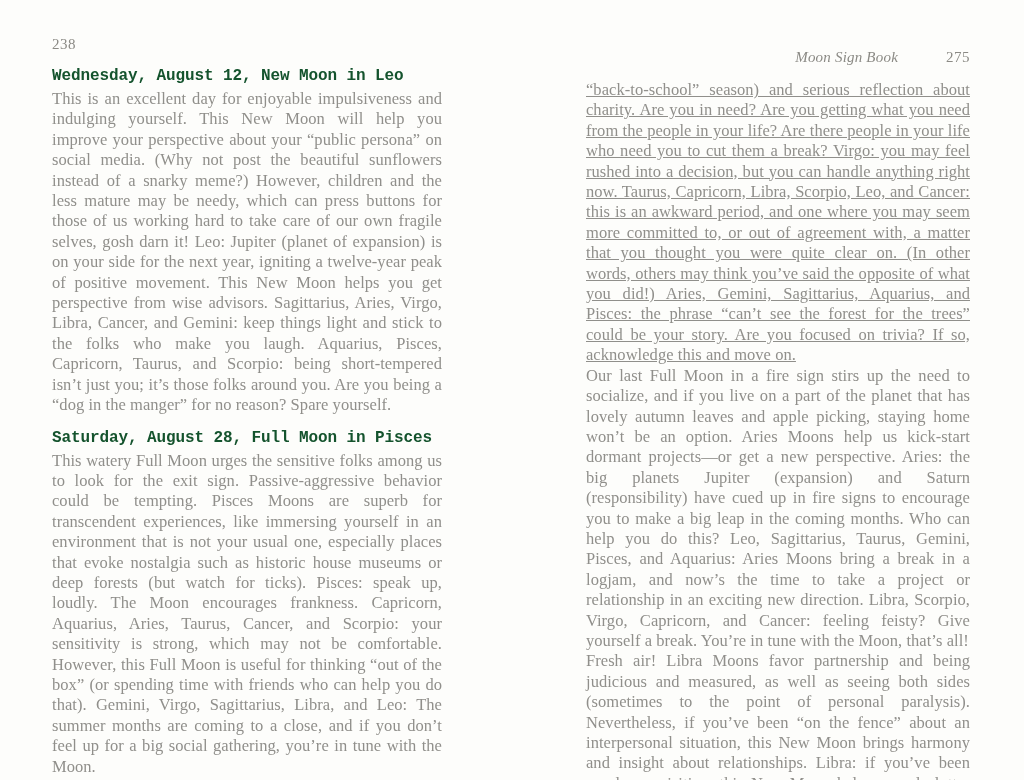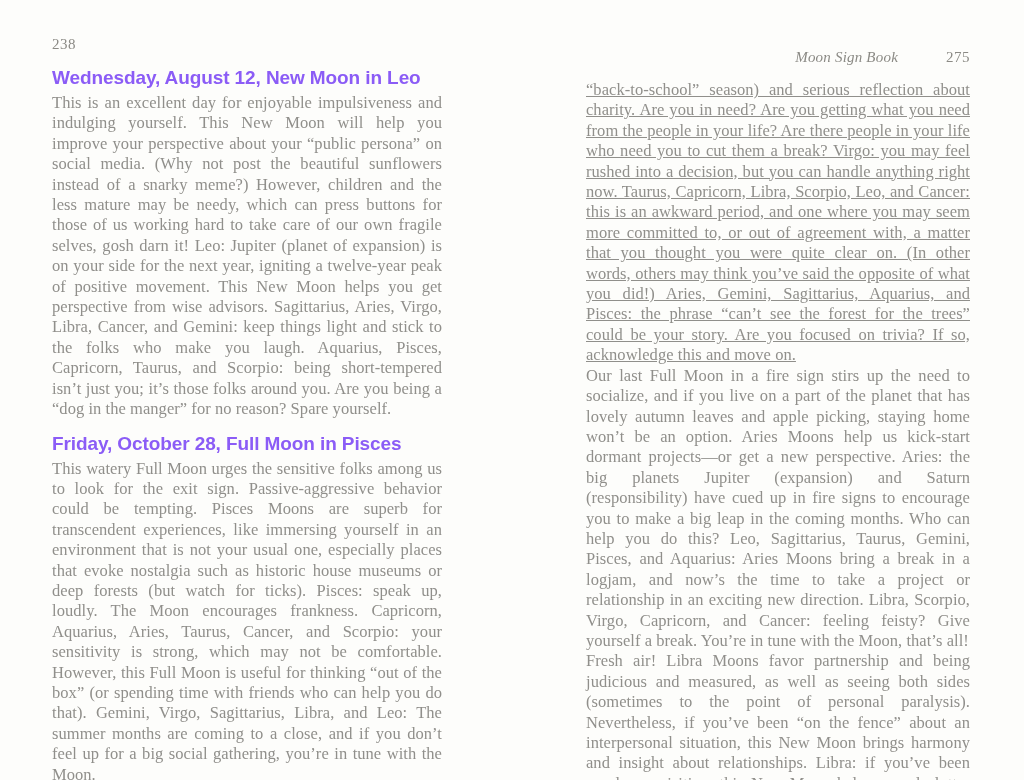--- a/index.html
+++ b/index.html
@@ -31,24 +31,24 @@
     font-size: 15px;
     color: #8b8a85;
     margin-bottom: 1px;
     white-space: nowrap;
   }
   .running-head.left  { justify-content: flex-start; gap: 37px; }
   .running-head.right { justify-content: flex-end;   gap: 48px; }
   .running-title { font-style: italic; letter-spacing: 0.2px; }
   .folio { font-style: normal; letter-spacing: 0.5px; }
   .section-heading {
-    font-family: Liberation Sans, sans-serif;
+    font-family: Liberation Mono, monospace;
     font-weight: 700;
-    font-size: 19px;
-    color: #8b5cf6;
+    font-size: 16px;
+    color: #14532d;
     margin: 13px 0 4px 0;
     letter-spacing: -0.1px;
   }
   .section-body, .continuation {
     font-size: 16.5px;
     line-height: 20.4px;
     text-align: justify;
     color: #908f8b;
     margin: 0;
     letter-spacing: 0.05px;
@@ -64,21 +64,21 @@
     <div class="running-head left">
       <span class="folio">238</span>
     </div>
 
     <div class="section">
       <h3 class="section-heading">Wednesday, August 12, New Moon in Leo</h3>
       <p class="section-body">This is an excellent day for enjoyable impulsiveness and indulging yourself. This New Moon will help you improve your perspective about your “public persona” on social media. (Why not post the beautiful sunflowers instead of a snarky meme?) However, children and the less mature may be needy, which can press buttons for those of us working hard to take care of our own fragile selves, gosh darn it! Leo: Jupiter (planet of expansion) is on your side for the next year, igniting a twelve-year peak of positive movement. This New Moon helps you get perspective from wise advisors. Sagittarius, Aries, Virgo, Libra, Cancer, and Gemini: keep things light and stick to the folks who make you laugh. Aquarius, Pisces, Capricorn, Taurus, and Scorpio: being short-tempered isn’t just you; it’s those folks around you. Are you being a “dog in the manger” for no reason? Spare yourself.</p>
     </div>
 
     <div class="section">
-      <h3 class="section-heading">Friday, October 28, Full Moon in Pisces</h3>
+      <h3 class="section-heading">Saturday, August 28, Full Moon in Pisces</h3>
       <p class="section-body">This watery Full Moon urges the sensitive folks among us to look for the exit sign. Passive-aggressive behavior could be tempting. Pisces Moons are superb for transcendent experiences, like immersing yourself in an environment that is not your usual one, especially places that evoke nostalgia such as historic house museums or deep forests (but watch for ticks). Pisces: speak up, loudly. The Moon encourages frankness. Capricorn, Aquarius, Aries, Taurus, Cancer, and Scorpio: your sensitivity is strong, which may not be comfortable. However, this Full Moon is useful for thinking “out of the box” (or spending time with friends who can help you do that). Gemini, Virgo, Sagittarius, Libra, and Leo: The summer months are coming to a close, and if you don’t feel up for a big social gathering, you’re in tune with the Moon.</p>
     </div>
 
     <div class="section">
       
       
     </div>
   </div>
 
   <div class="page page-right">

